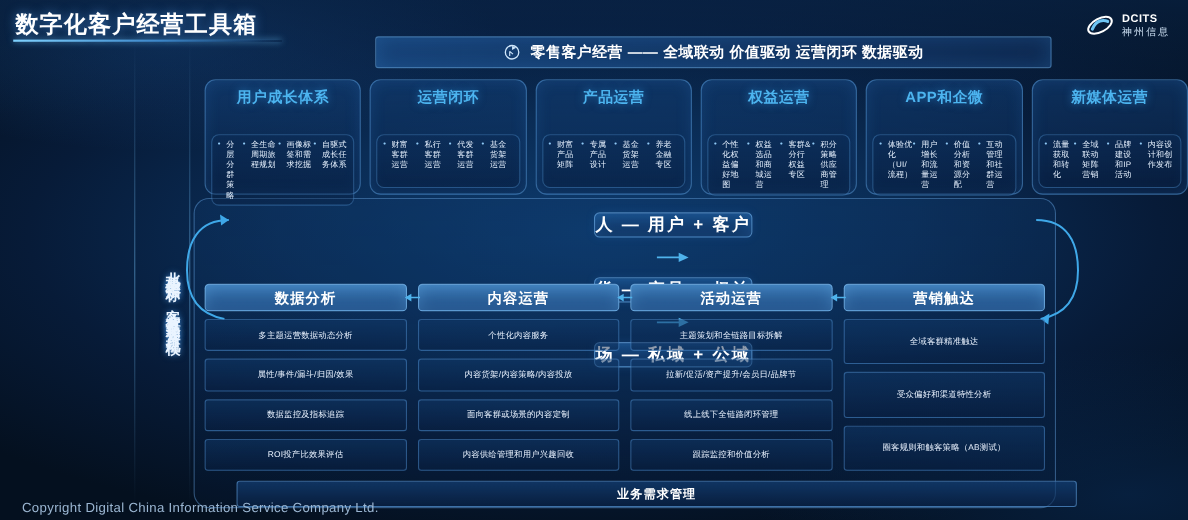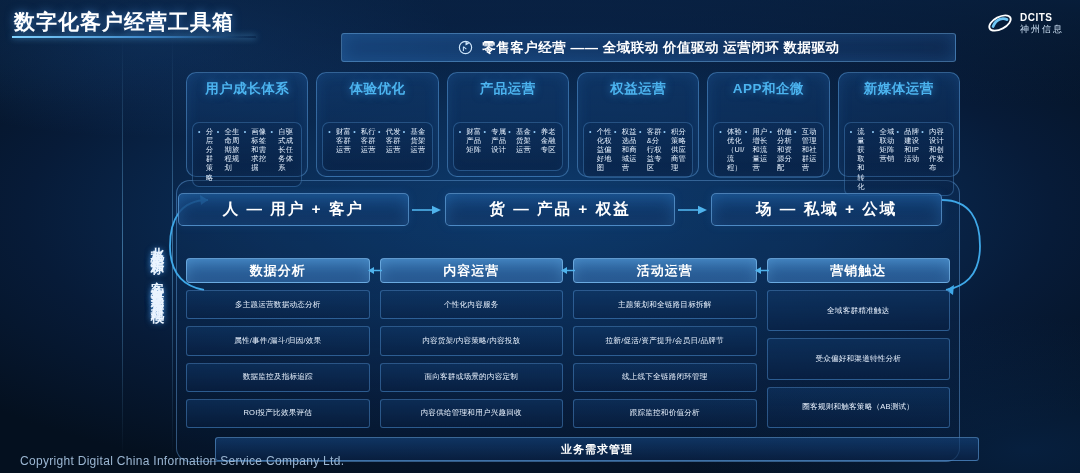--- a/index.html
+++ b/index.html
@@ -69,21 +69,21 @@
     position: absolute; left: 341px; top: 33px; width: 615px; height: 29px;
     border: 1px solid rgba(130,200,255,.40); border-radius: 3px;
     background: linear-gradient(90deg, rgba(24,70,126,.85), rgba(20,58,108,.75) 60%, rgba(16,46,90,.7));
     display: flex; align-items: center; justify-content: center; gap: 8px;
     box-shadow: inset 0 0 18px rgba(60,140,220,.25);
   }
   .banner-txt { font-size: 13.5px; font-weight: bold; color: #ffffff; letter-spacing: .5px; }
   .banner-icon { width: 17px; height: 17px; }
 
   
-  .cards { position: absolute; left: 186px; top: 72px; width: 774px; height: 105px;
+  .cards { position: absolute; left: 186px; top: 72px; width: 894px; height: 105px;
     display: flex; gap: 8px; }
   .card {
     flex: 1; border: 1px solid rgba(110,185,255,.42); border-radius: 10px;
     background: linear-gradient(180deg, rgba(18,62,116,.60), rgba(10,34,70,.50));
     padding: 5px 5px 5px 5px; display: flex; flex-direction: column;
     box-shadow: inset 0 0 14px rgba(50,130,210,.18);
   }
   .card-title {
     font-size: 13.5px; font-weight: bold; color: #4cb4ef; text-align: center;
     letter-spacing: .5px; margin: 2px 0 3px; text-shadow: 0 0 8px rgba(60,170,250,.5);
@@ -92,22 +92,22 @@
     flex: 1; border: 1px solid rgba(95,170,240,.32); border-radius: 7px;
     padding: 4px 4px 4px 5px;
     background: linear-gradient(180deg, rgba(12,45,88,.42), rgba(8,28,60,.35));
     display: flex; flex-direction: row; justify-content: space-around; margin-top: 21px;
   }
   .bullet { display: flex; align-items: flex-start; gap: 5px; font-size: 7.3px;
     color: #e7f2ff; line-height: 1.25; letter-spacing: .2px; }
   .bullet .dot { color: #8fc9f5; font-size: 7px; line-height: 1.3; flex: 0 0 auto; }
 
   
-  .row2 { position: absolute; left: 178px; top: 193px; width: 764px; height: 33px;
-    display: flex; align-items: center; }
+  .row2 { position: absolute; left: 186px; top: 193px; width: 852px; height: 33px;
+    display: flex; align-items: center; flex-direction: column; }
   .r2box {
     flex: 1; height: 33px; border: 1px solid rgba(125,195,255,.55); border-radius: 5px;
     background: linear-gradient(180deg, rgba(22,74,132,.85), rgba(13,44,88,.8));
     display: flex; align-items: center; justify-content: center;
     font-size: 15.5px; font-weight: bold; color: #ffffff; letter-spacing: 2px;
     box-shadow: inset 0 0 16px rgba(70,160,240,.25), 0 0 8px rgba(40,110,190,.2);
   }
   .arrow-r { flex: 0 0 36px; display:flex; align-items:center; justify-content:center; }
 
   
@@ -213,21 +213,21 @@
             <span>画像标签和需求挖掘</span>
           </div>
         <div class="bullet">
             <span class="dot">•</span>
             <span>自驱式成长任务体系</span>
           </div>
       </div>
     </div>
 
     <div class="card">
-      <div class="card-title">体验优化</div>
+      <div class="card-title">运营闭环</div>
       <div class="card-body">
         <div class="bullet">
             <span class="dot">•</span>
             <span>财富客群运营</span>
           </div>
         <div class="bullet">
             <span class="dot">•</span>
             <span>私行客群运营</span>
           </div>
         <div class="bullet">

